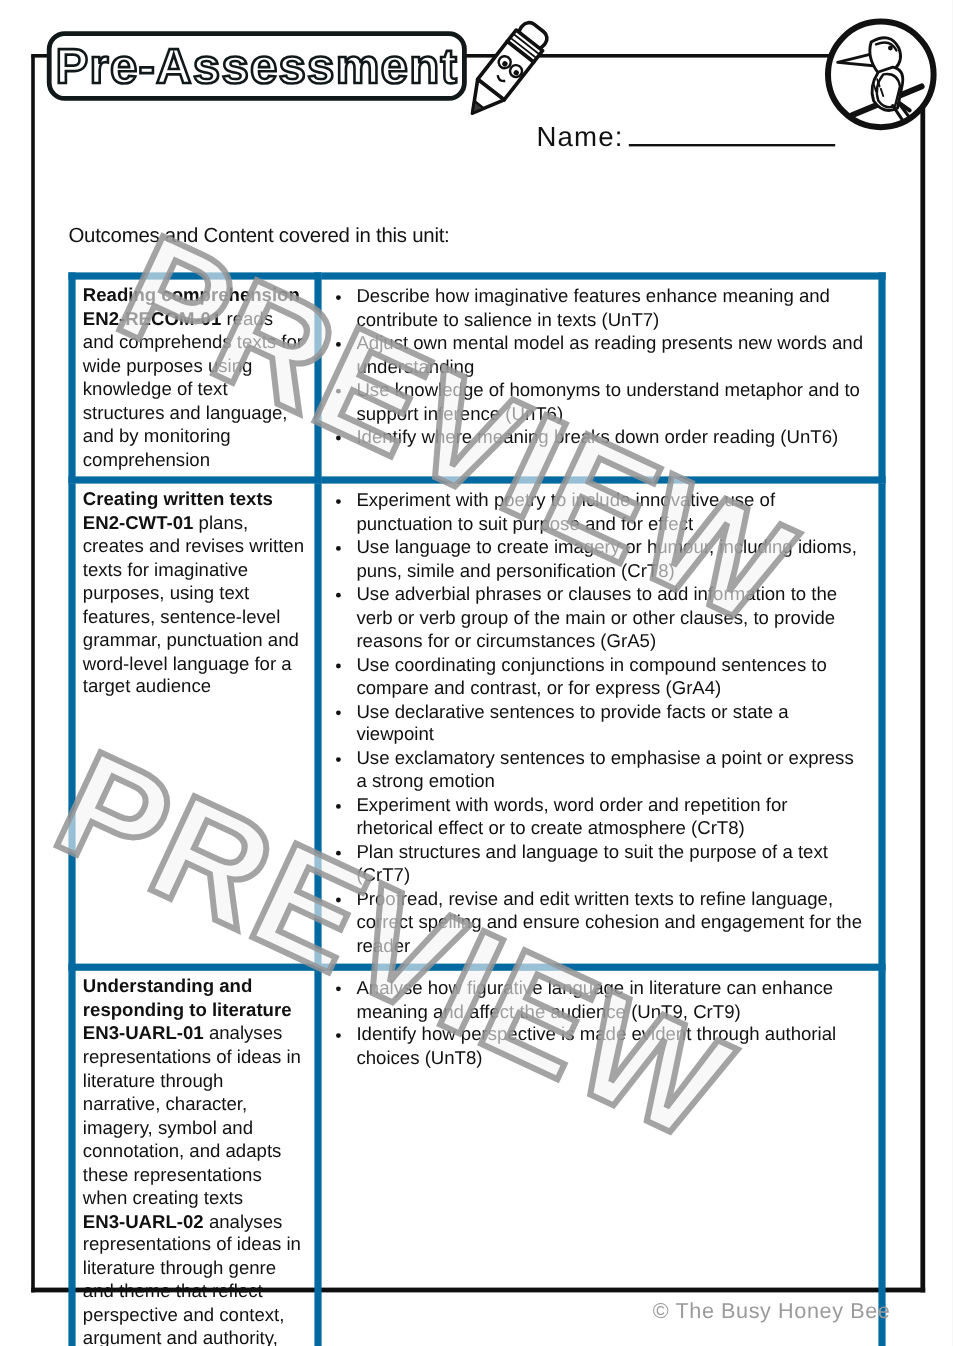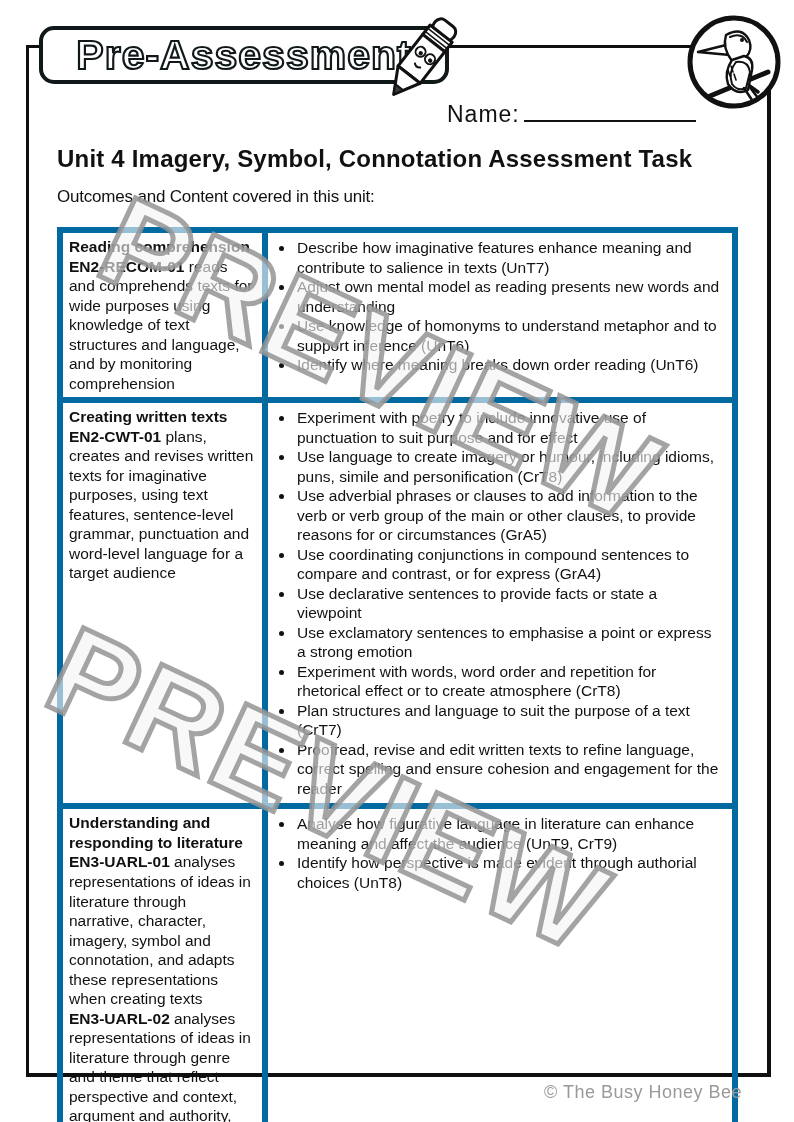--- a/index.html
+++ b/index.html
@@ -10,21 +10,21 @@
   }
   
   .frame{position:absolute;background:#0f0f0f;z-index:1;}
   .frame-left{left:26px;top:46px;width:3px;height:1031px;}
   .frame-top{left:26px;top:45px;width:674px;height:3px;}
   .frame-right{left:767px;top:60px;width:4px;height:1017px;}
   .frame-bottom{left:26px;top:1073px;width:745px;height:4px;}
 
   
   .banner{
-    position:absolute;left:39px;top:26px;width:410px;height:58px;
+    position:absolute;left:39px;top:26px;width:350px;height:58px;
     background:#fff;border:4px solid #10181a;border-radius:15px;
     display:flex;align-items:center;justify-content:center;z-index:3;
     box-sizing:border-box;
   }
   .banner-text{
     font-size:41px;font-weight:700;letter-spacing:1px;white-space:nowrap;
     color:#10181a;
     -webkit-text-fill-color:#ffffff;
     -webkit-text-stroke:2.2px #10181a;
   }
@@ -125,21 +125,20 @@
       <path d="M50 50 Q62 48 64 60 L60 76 Q52 80 46 72 Q42 60 50 50 Z" fill="none" stroke-width="2"></path>
       <path d="M45 54 L47 60 M42 58 L44 64 M48 62 L50 68" fill="none" stroke-width="1.6"></path>
       <path d="M58 76 L70 94 M63 74 L75 90" fill="none" stroke-width="2.6"></path>
     </g>
   </svg>
 
   <div class="name-row">
     <span>Name:</span><span class="name-line"></span>
   </div>
 
-  <div class="title2">Unit 4 Imagery, Symbol, Connotation Assessment Task</div>
   <div class="subtitle">Outcomes and Content covered in this unit:</div>
 
   <table class="outcomes">
     <tbody>
         <tr>
           <td class="outcome-cell">
             <div class="outcome-seg"><b>Reading comprehension</b></div>
             <div class="outcome-seg"><b>EN2-RECOM-01</b><span> reads and comprehends texts for wide purposes using knowledge of text structures and language, and by monitoring comprehension</span></div>
           </td>
           <td class="content-cell">

